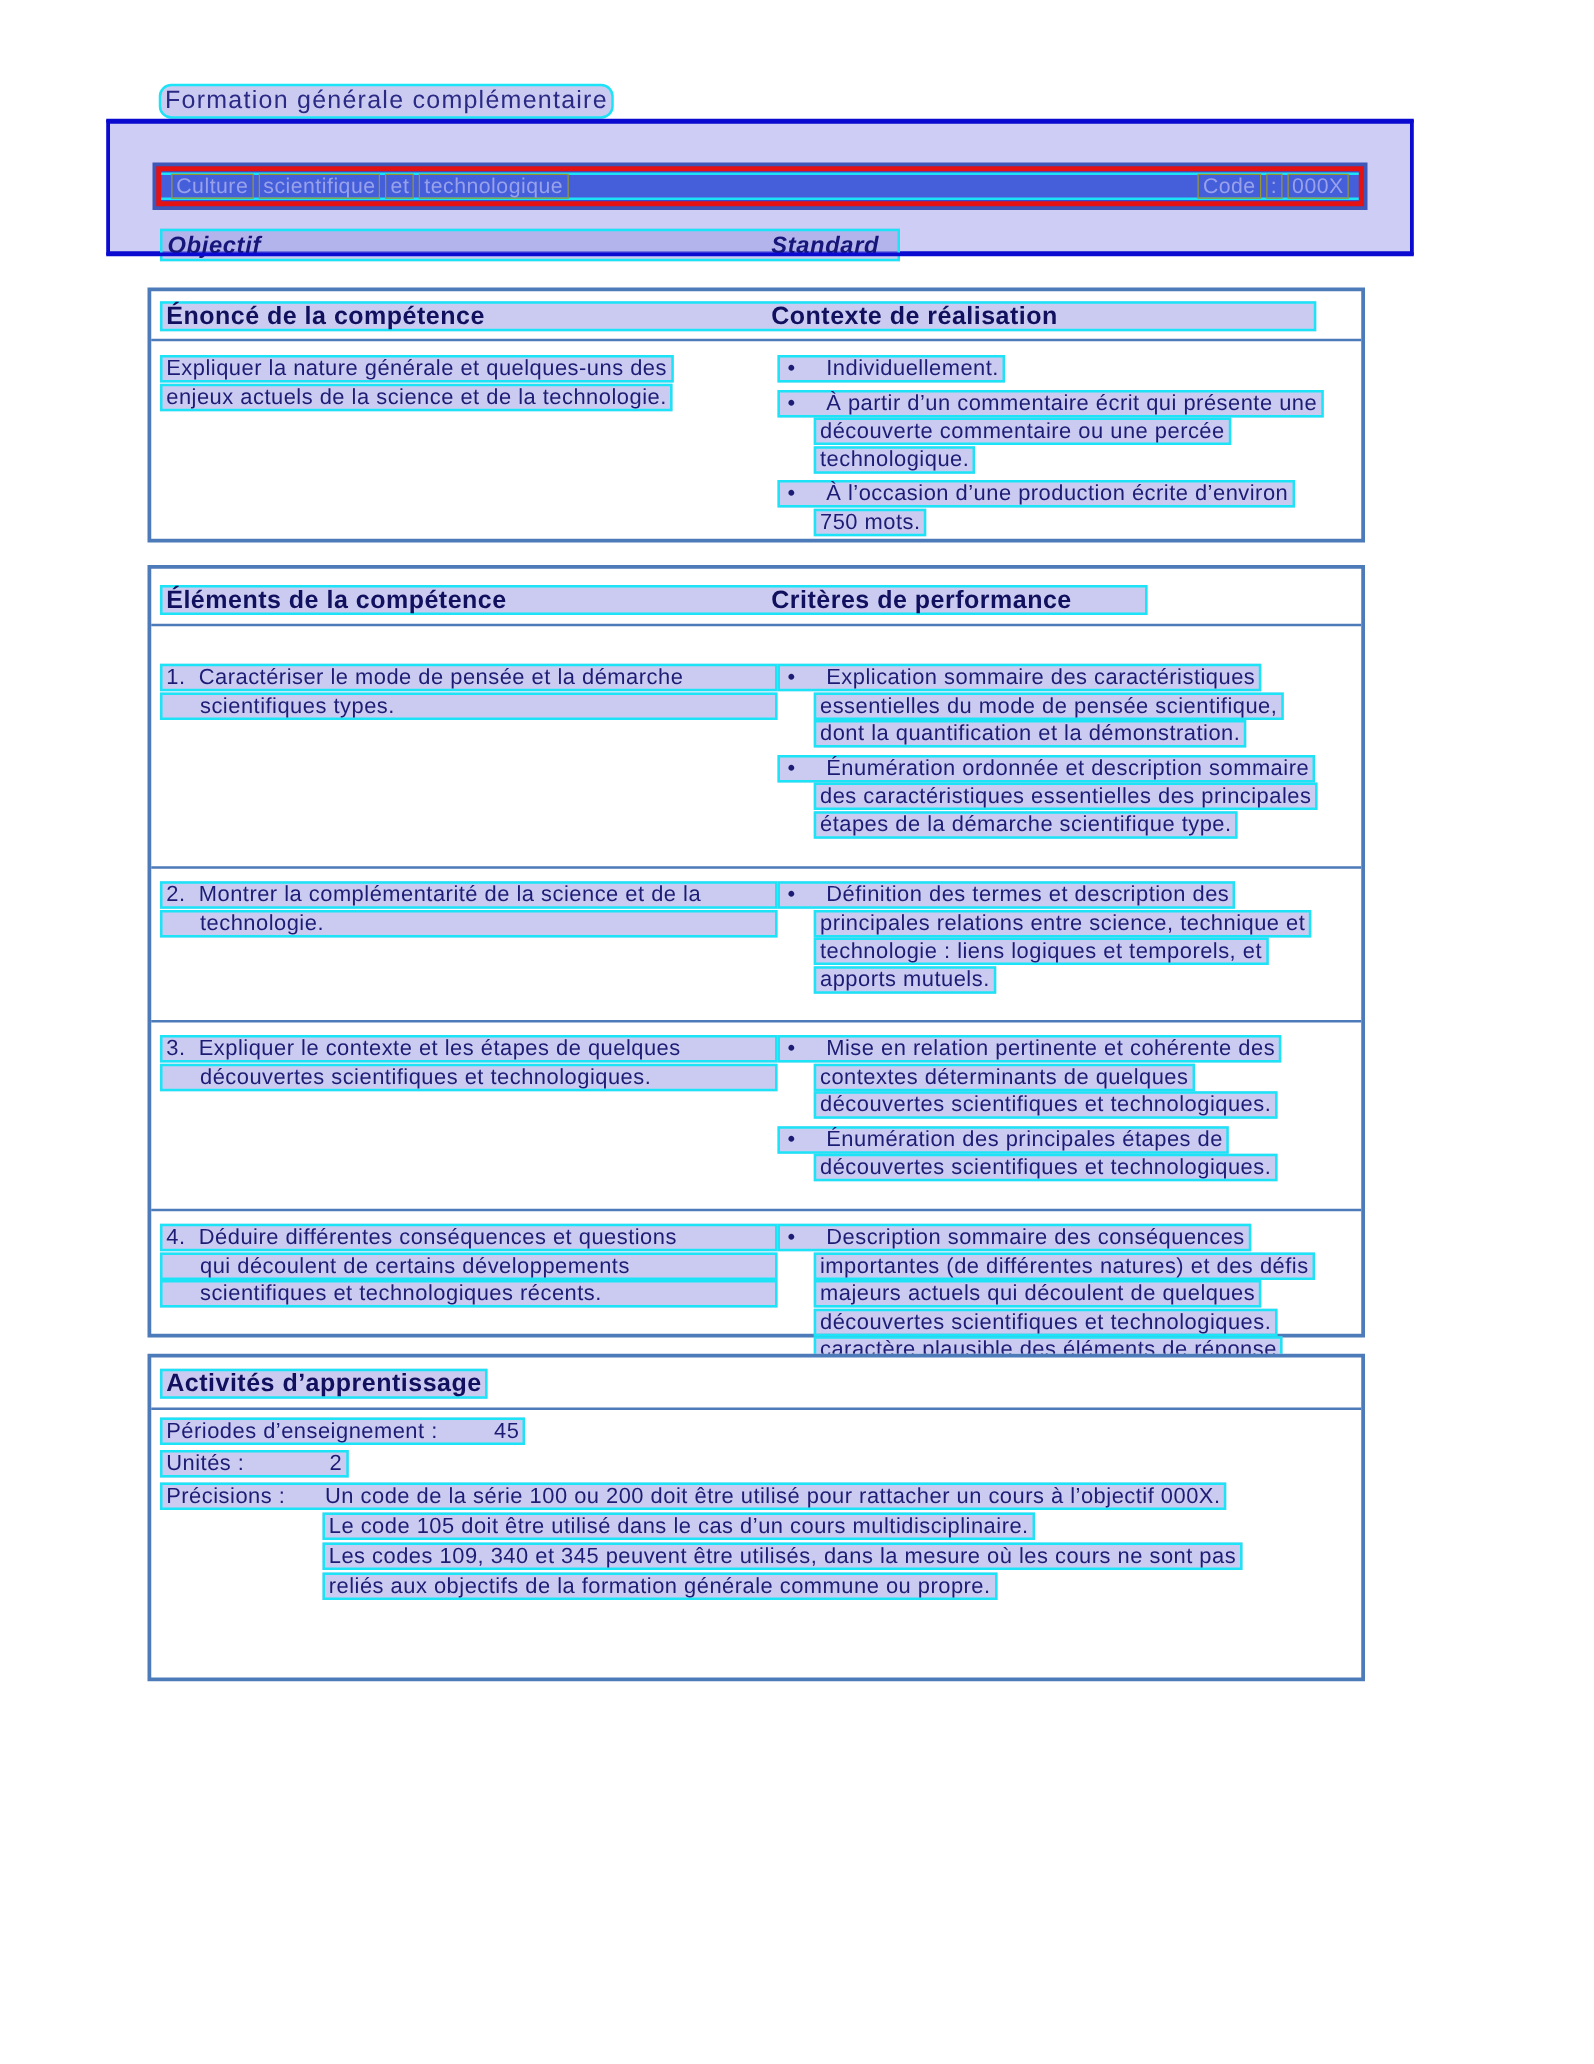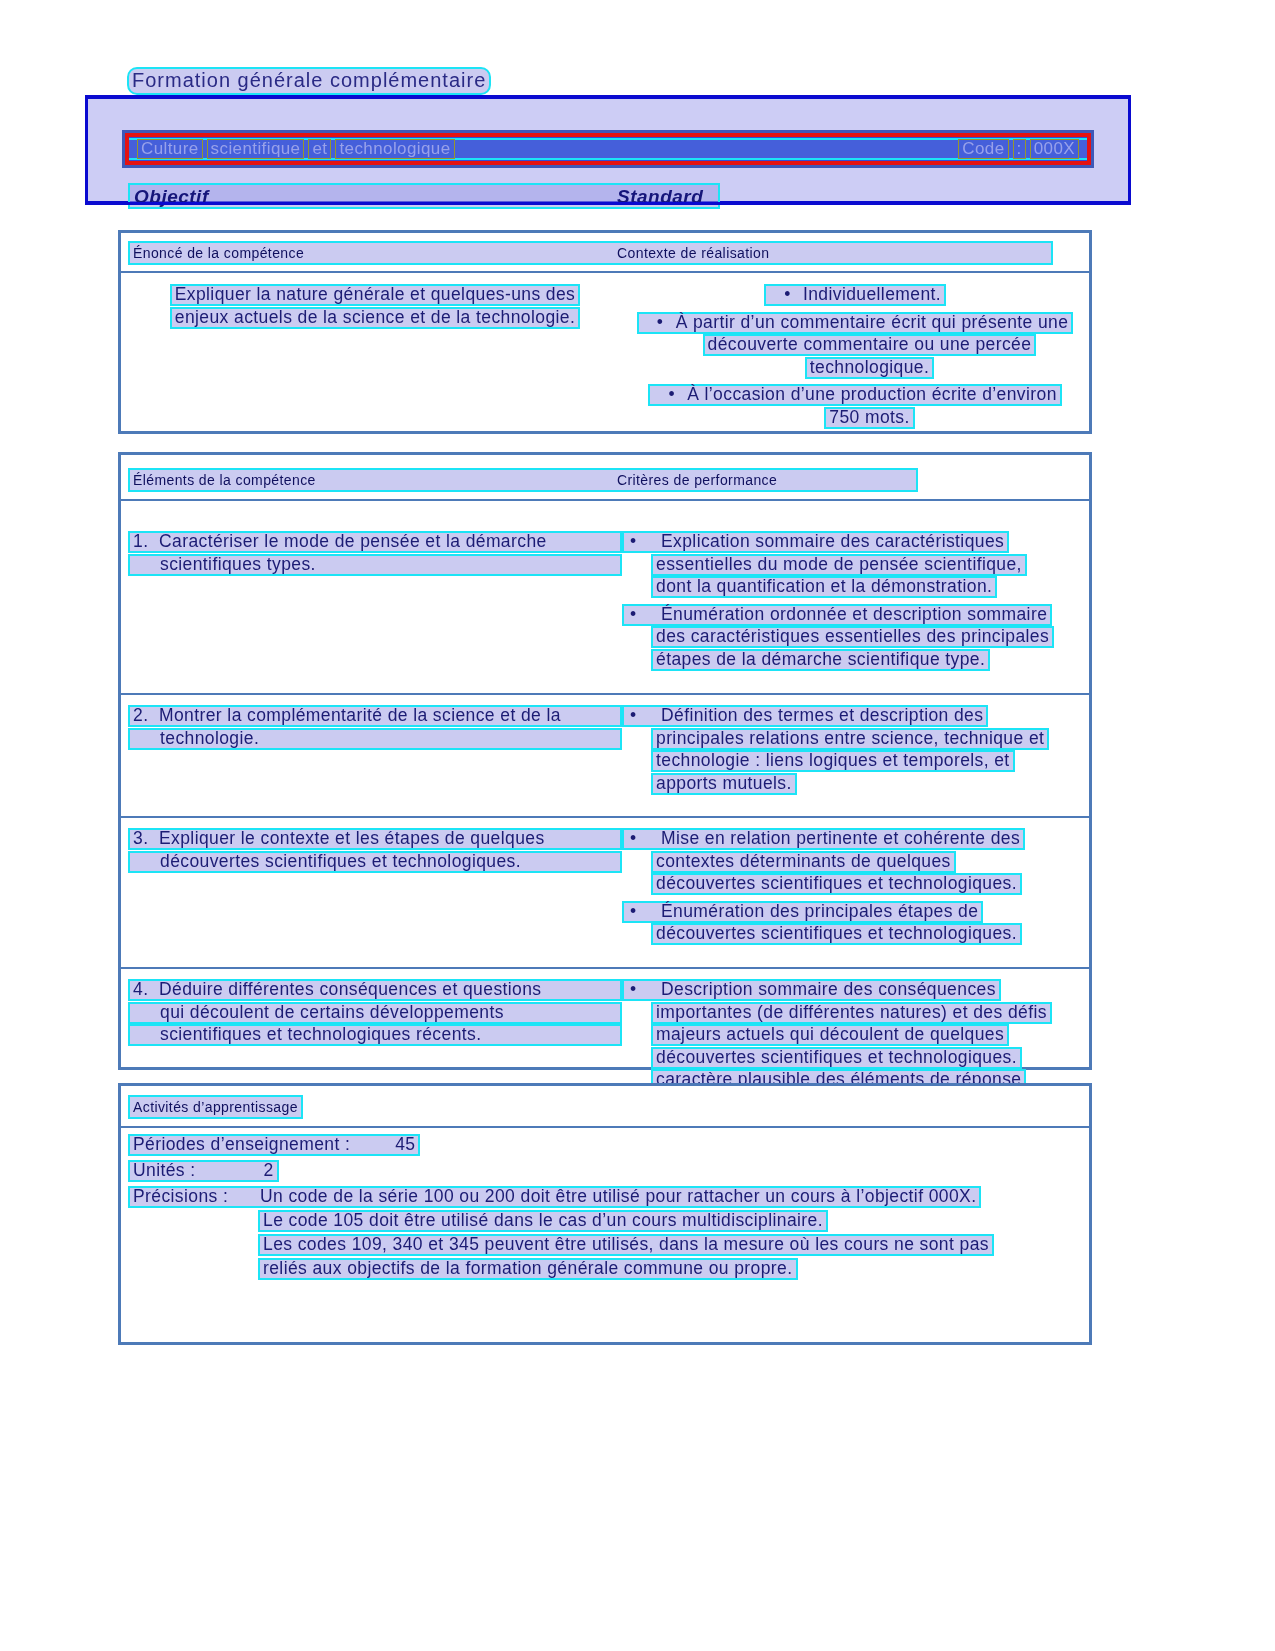--- a/index.html
+++ b/index.html
@@ -66,25 +66,25 @@
   .t3{top:1083px;height:262px;}
   .thead{position:relative;border-bottom:2px solid var(--steel);}
   .t1 .thead{height:38px;}
   .t2 .thead{height:44px;}
   .t3 .thead{height:40px;}
   .hband{position:absolute;left:7px;box-sizing:border-box;border:2px solid var(--cyan);
         background:var(--lav);height:24px;padding:1px 3px;white-space:nowrap;}
   .t1 .hband{top:8px;width:925px;}
   .t2 .hband{top:13px;width:790px;}
   .t3 .hband{top:9px;width:auto;display:inline-block;}
-  .hband .hl-left,.hband .hl-right{font-size:14px;font-weight:normal;color:var(--navy-bold);letter-spacing:0.4px;line-height:18px;}
+  .hband .hl-left,.hband .hl-right{font-size:20px;font-weight:bold;color:var(--navy-bold);letter-spacing:0.4px;line-height:18px;}
   .hband .hl-right{position:absolute;left:487px;top:1px;}
 
   .tbody{position:relative;}
-  .t1 .tbody{height:151px;text-align:center;}
+  .t1 .tbody{height:151px;}
   .row{position:relative;border-top:2px solid var(--steel);margin-top:20px;}
   .row:first-child{border-top:none;}
   .colL{position:absolute;left:7px;width:494px;}
   .colR{position:absolute;left:501px;width:466px;}
   .t1 .colL,.t1 .colR{top:11px;}
   .t2 .colL,.t2 .colR{top:10px;}
 
   .t3body{position:relative;padding:6px 0 0 7px;}
   .t3row{height:26px;}
   .lblw{display:inline-block;width:127px;}

